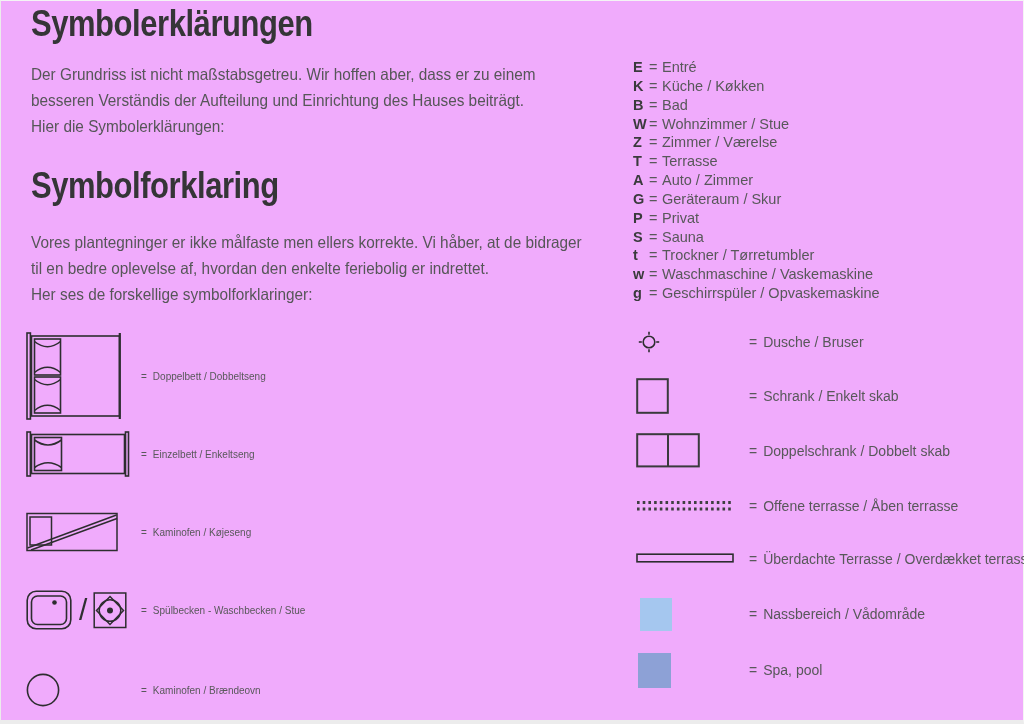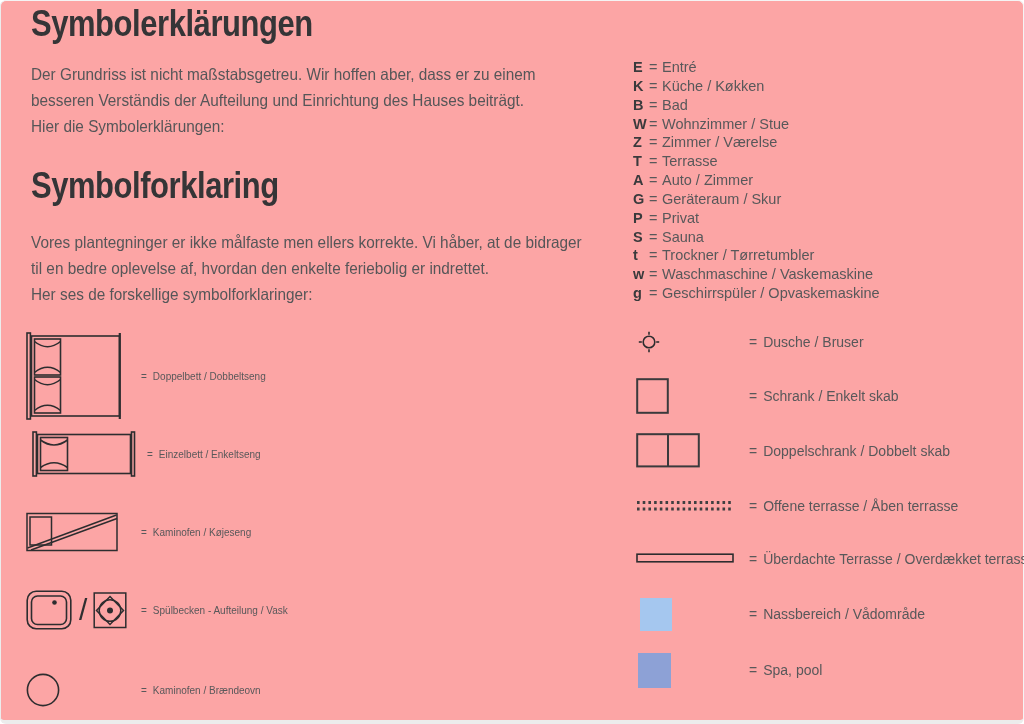--- a/index.html
+++ b/index.html
@@ -1,20 +1,20 @@
 <!DOCTYPE html>
 <html><head>
 <meta charset="utf-8">
 <style>
   html,body{margin:0;padding:0;background:#fff;}
   body{width:1024px;height:724px;position:relative;overflow:hidden;
        font-family:"Liberation Sans","DejaVu Sans",sans-serif;color:#58585a;}
-  .page{position:absolute;inset:0;background:#fca5a5;
+  .page{position:absolute;inset:0;background:#f0abfc;
         border-left:1px solid #ececec;border-top:1px solid #f4f4f4;
-        border-right:1px solid #f4f4f4;border-bottom:4px solid #ececec;border-radius:6px;}
+        border-right:1px solid #f4f4f4;border-bottom:4px solid #ececec;}
 
   .h1{position:absolute;left:30px;font-weight:bold;font-size:36px;color:#353537;
       letter-spacing:-0.5px;white-space:nowrap;transform:scaleX(.86);transform-origin:left top;line-height:1.1;}
   #title-de{top:3px}
   #title-da{top:165px}
 
   .para{position:absolute;left:30px;font-size:16.5px;line-height:25.8px;color:#565658;
         white-space:nowrap;transform:scaleX(.93);transform-origin:left top;}
   #para-de{top:61px}
   #para-da{top:229px}
@@ -32,21 +32,21 @@
   .slabel{position:absolute;top:50%;transform:translateY(-50%);
           font-size:10px;white-space:nowrap;color:#58585a;}
   .left-col .slabel{left:115px;}
   .right-col .slabel{left:113px;font-size:14px;}
   .eq2{margin-right:6px;}
 
   .left-col{position:absolute;left:25px;top:0;width:500px;height:724px;}
   .right-col{position:absolute;left:635px;top:0;width:389px;height:724px;}
 
   #row-double-bed{top:331px;height:88px;width:460px;}
-  #row-single-bed{top:430px;height:46px;width:460px;margin-left:6px;}
+  #row-single-bed{top:430px;height:46px;width:460px;}
   #row-bunk-bed  {top:511px;height:40px;width:460px;}
   #row-sink      {top:589px;height:40px;width:460px;}
   #row-stove     {top:672px;height:34px;width:460px;}
 
   #row-shower    {top:328px;height:26px;width:389px;}
   #row-cab1      {top:377px;height:36px;width:389px;}
   #row-cab2      {top:432px;height:35px;width:389px;}
   #row-open-terr {top:497px;height:16px;width:389px;}
   #row-cov-terr  {top:552px;height:11px;width:389px;}
   #row-wet       {top:596px;height:34px;width:389px;}
@@ -205,21 +205,21 @@
         <span class="slash">/</span>
         <span>
           <svg width="34" height="38" viewBox="0 0 34 38" fill="none" stroke="#2d2d2f" stroke-width="1.5">
             <rect x="1.2" y="2" width="31.6" height="34.5"></rect>
             <path d="M17,5.5 L30.5,19.5 L17,33.5 L3.5,19.5 Z"></path>
             <circle cx="17" cy="19.5" r="10.8"></circle>
             <circle cx="17" cy="19.5" r="3" fill="#2d2d2f" stroke="none"></circle>
           </svg>
         </span>
       </span>
-      <span class="slabel"><span class="eq2">=</span><span>Spülbecken - Aufteilung / Vask</span></span>
+      <span class="slabel"><span class="eq2">=</span><span>Spülbecken - Waschbecken / Stue</span></span>
     </div>
 
     <div class="srow" id="row-stove">
       <span class="symbox">
         <svg width="34" height="34" viewBox="0 0 34 34" fill="none" stroke="#2d2d2f" stroke-width="1.6">
           <circle cx="17" cy="17" r="15.6"></circle>
         </svg>
       </span>
       <span class="slabel"><span class="eq2">=</span><span>Kaminofen / Brændeovn</span></span>
     </div>

